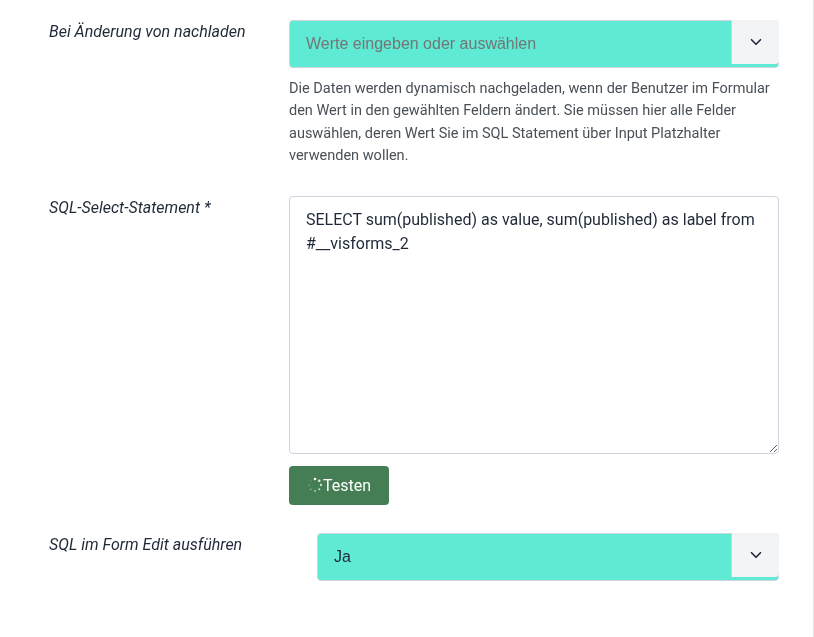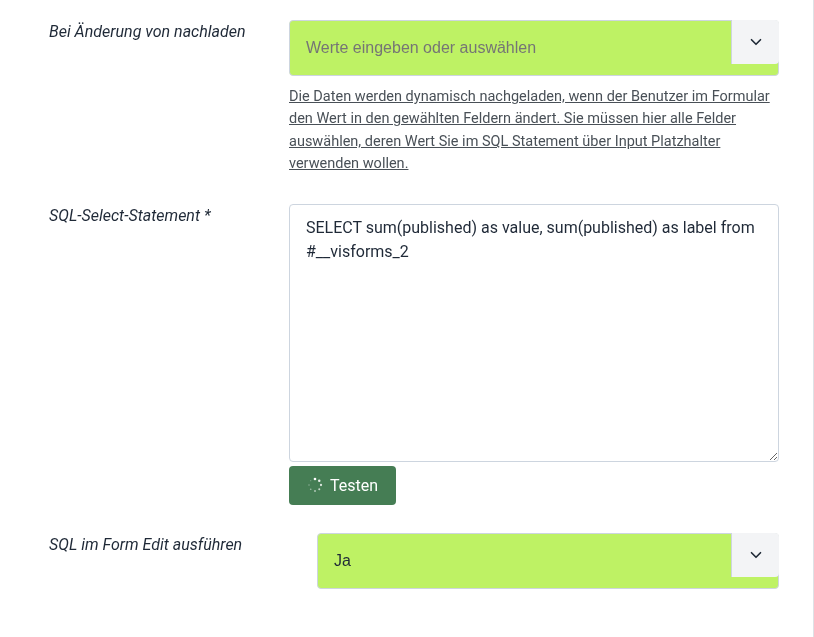--- a/index.html
+++ b/index.html
@@ -48,27 +48,27 @@
   flex: 1;
 }
 
 .select-wrapper {
   position: relative;
   width: 100%;
 }
 
 .select-input {
   width: 100%;
-  height: 56px;
+  height: 48px;
   padding: 10px 50px 10px 16px;
   border: 1px solid #cdd5df;
   border-radius: 4px;
   font-size: 16px;
   color: #6b7280;
-  background: #bef264;
+  background: #5eead4;
   cursor: pointer;
   outline: none;
 }
 
 .select-input.dark-text {
   color: #1f2937;
 }
 
 .select-chevron {
   position: absolute;
@@ -84,48 +84,47 @@
   border-top-right-radius: 4px;
   border-bottom-right-radius: 4px;
   pointer-events: none;
 }
 
 .help-text {
   font-size: 14.5px;
   color: #495057;
   margin-top: 10px;
   line-height: 1.55;
-  text-decoration: underline;
 }
 
 .textarea-input {
   width: 100%;
   height: 258px;
   padding: 11px 16px;
   border: 1px solid #cdd5df;
   border-radius: 4px;
   font-size: 16px;
   color: #1f2937;
   font-family: inherit;
   resize: both;
   outline: none;
   line-height: 1.5;
 }
 
 .btn-test {
   display: inline-flex;
   align-items: center;
-  gap: 7px;
   background: #457d54;
   color: #ffffff;
   border: none;
   border-radius: 4px;
   padding: 10px 18px;
   font-size: 16px;
   cursor: pointer;
+  margin-top: 8px;
   font-family: inherit;
 }
 
 .spinner-icon {
   width: 16px;
   height: 16px;
 }
 
 .right-border {
   position: fixed;

